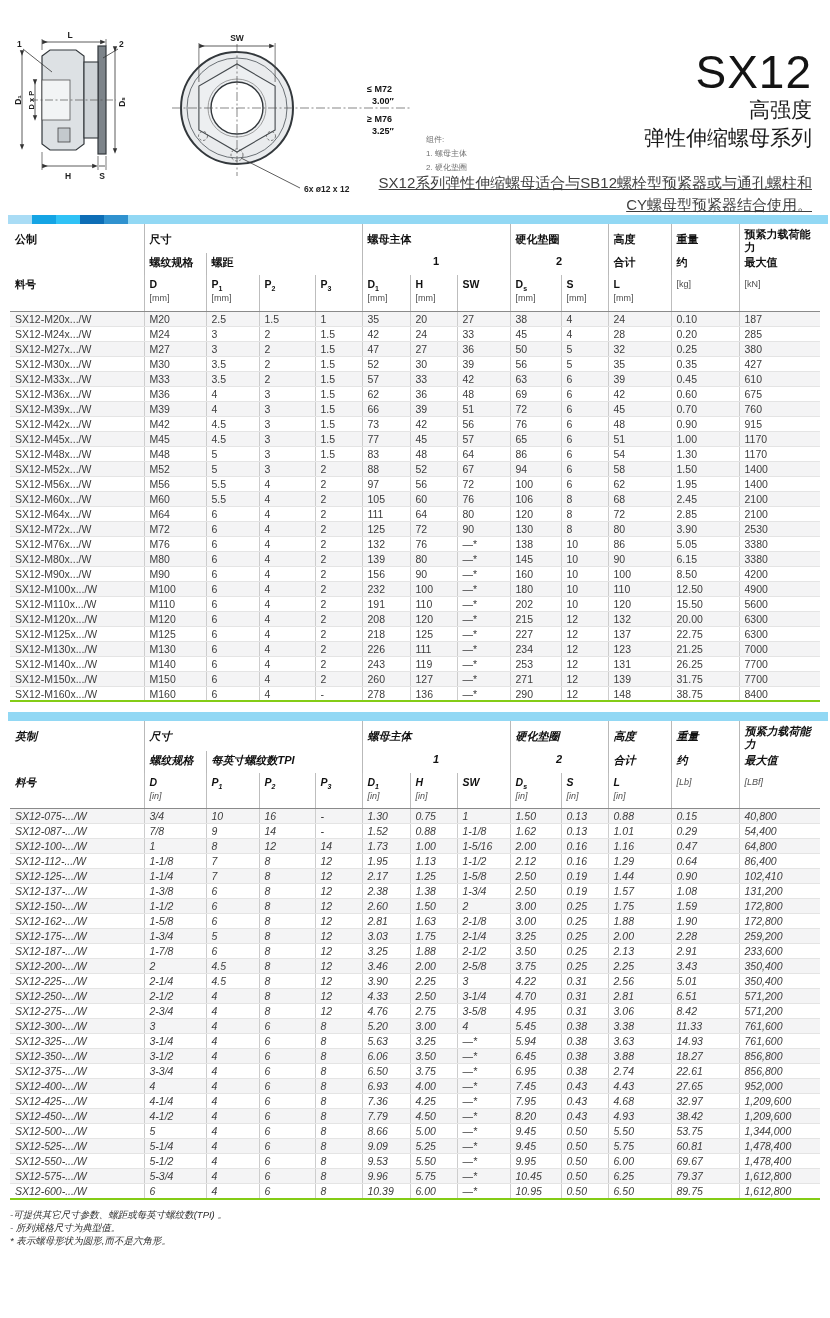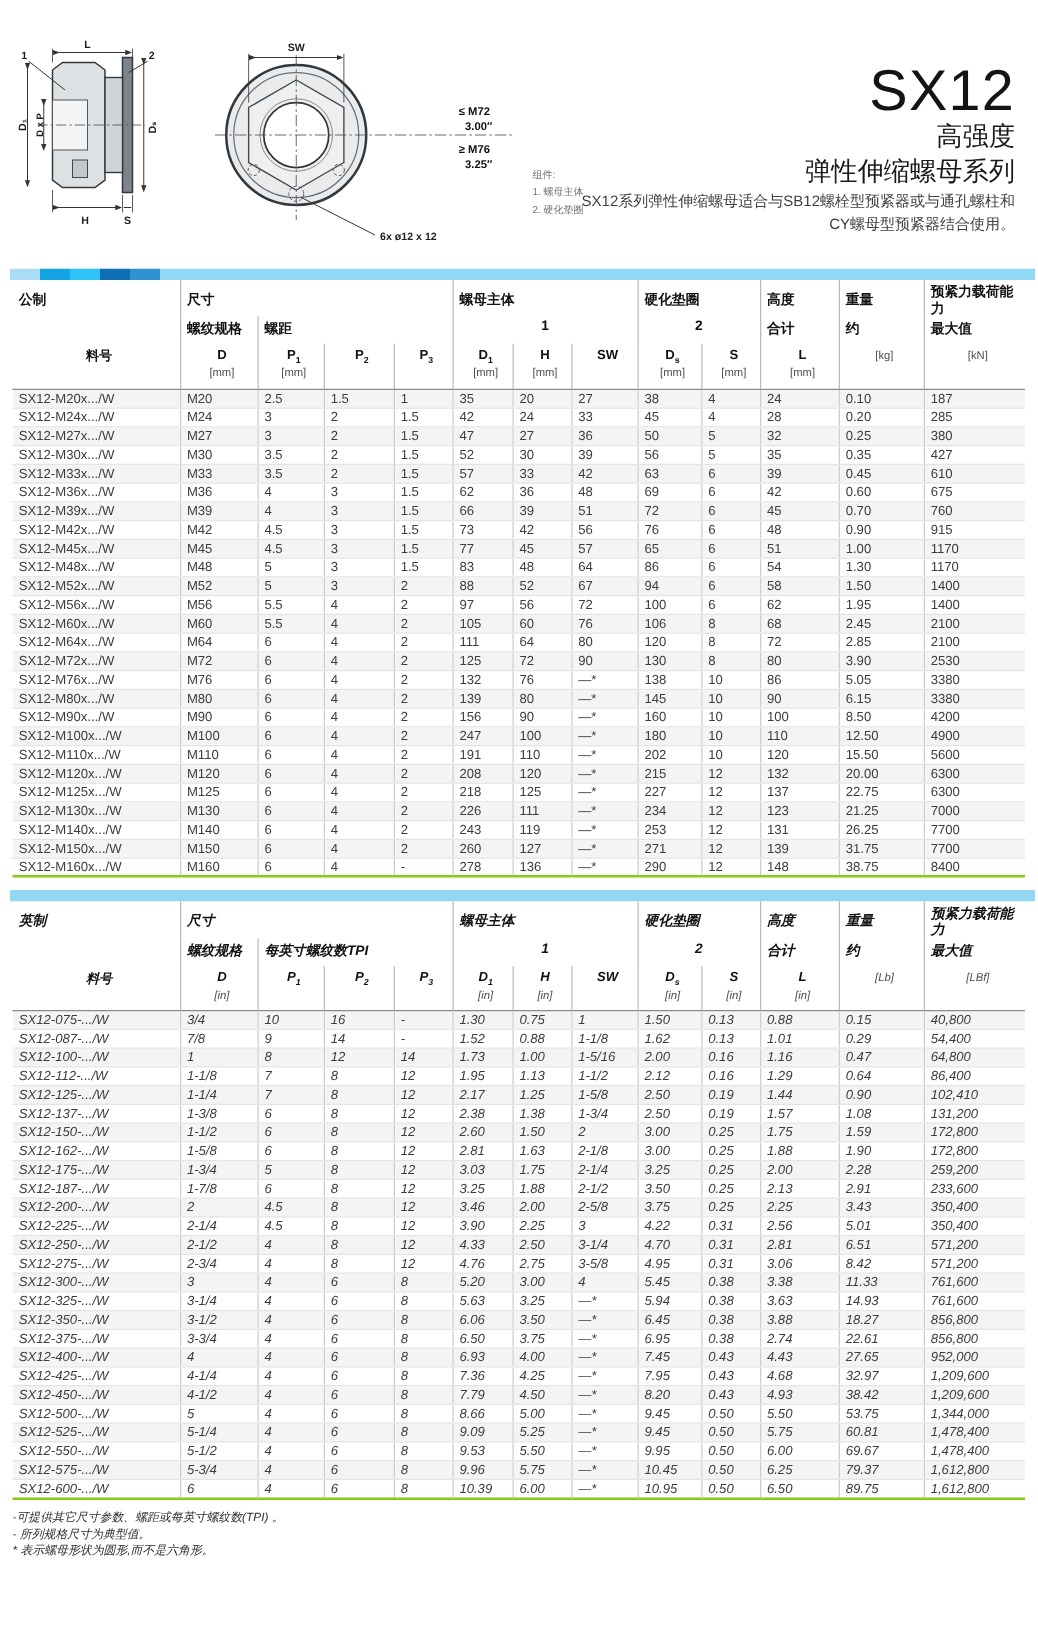--- a/index.html
+++ b/index.html
@@ -9,37 +9,37 @@
     font-family:"Liberation Sans","DejaVu Sans",sans-serif; color:#222;
   }
   .page { position:relative; width:830px; height:1318px; background:#fff; }
 
   
   .top { position:relative; height:215px; }
   .drawings-svg { position:absolute; left:12px; top:30px; }
   .titleblock { position:absolute; right:18px; top:48px; text-align:right; }
   .main-title { font-size:46px; font-weight:400; color:#141414; line-height:1.05; letter-spacing:1px; }
   .sub-title { font-size:21px; font-weight:400; color:#1a1a1a; line-height:1.3; }
-  .desc { margin-top:1px; font-size:12px; color:#3f3f3f; line-height:1.5; }
+  .desc { margin-top:21px; font-size:15px; color:#3f3f3f; line-height:1.5;text-decoration:underline; }
 
   
   .accent-bar { height:9px; margin-left:8px; width:820px; display:flex; }
   .seg { width:24px; height:100%; }
   .seg1{background:#a9dcf5}.seg2{background:#14a4e4}.seg3{background:#2fc2f6}
   .seg4{background:#0e6eb6}.seg5{background:#3092cf}
   .seg-rest{flex:1;background:#92d8f4}
   .accent-bar.plain{background:#92d8f4}
 
   
   .tbl { border-collapse:collapse; table-layout:fixed; width:810px; margin:0 10px; }
   .tbl th, .tbl td { text-align:left; vertical-align:top; overflow:hidden; white-space:nowrap; }
   .grp th { font-size:11px; font-weight:bold; color:#111; height:26px; padding:8px 0 0 5px; }
   .sub th { font-size:11px; font-weight:bold; color:#111; height:22px; padding:2px 0 0 5px; }
   .sub th.ctr { text-align:center; padding-left:0; }
-  .cols th { font-size:10.5px; font-weight:bold; color:#111; height:36px; padding:3px 0 0 5px;text-align:center; }
+  .cols th { font-size:10.5px; font-weight:bold; color:#111; height:36px; padding:3px 0 0 5px; }
   .cols .unit { display:block; font-weight:normal; font-size:9px; color:#4d4d4d; margin-top:1px; }
   .cols .sym sub { font-size:7px; }
   .grp th.wrap { white-space:normal; line-height:1.15; padding-top:4px; }
   .bl { border-left:1px solid #b9b9b9; }
   .cols th { border-bottom:1px solid #8a8a8a; }
   .cols th + th { border-left:1px solid #bdbdbd; }
   .tbl tbody td { font-size:10.5px; color:#3c3c3c; height:15px; padding:1px 0 0 5px; border-bottom:1px solid #e4e4e4; }
   .tbl tbody td + td { border-left:1px solid #cdcdcd; }
   .tbl tbody tr:nth-child(odd) { background:#f4f4f5; }
   .tbl tbody tr:last-child td { border-bottom:2px solid #84cc16; }
@@ -510,21 +510,21 @@
             <td>8.50</td>
             <td>4200</td>
           </tr>
 
           <tr>
             <td>SX12-M100x.../W</td>
             <td>M100</td>
             <td>6</td>
             <td>4</td>
             <td>2</td>
-            <td>247</td>
+            <td>232</td>
             <td>100</td>
             <td>—*</td>
             <td>180</td>
             <td>10</td>
             <td>110</td>
             <td>12.50</td>
             <td>4900</td>
           </tr>
 
           <tr>

